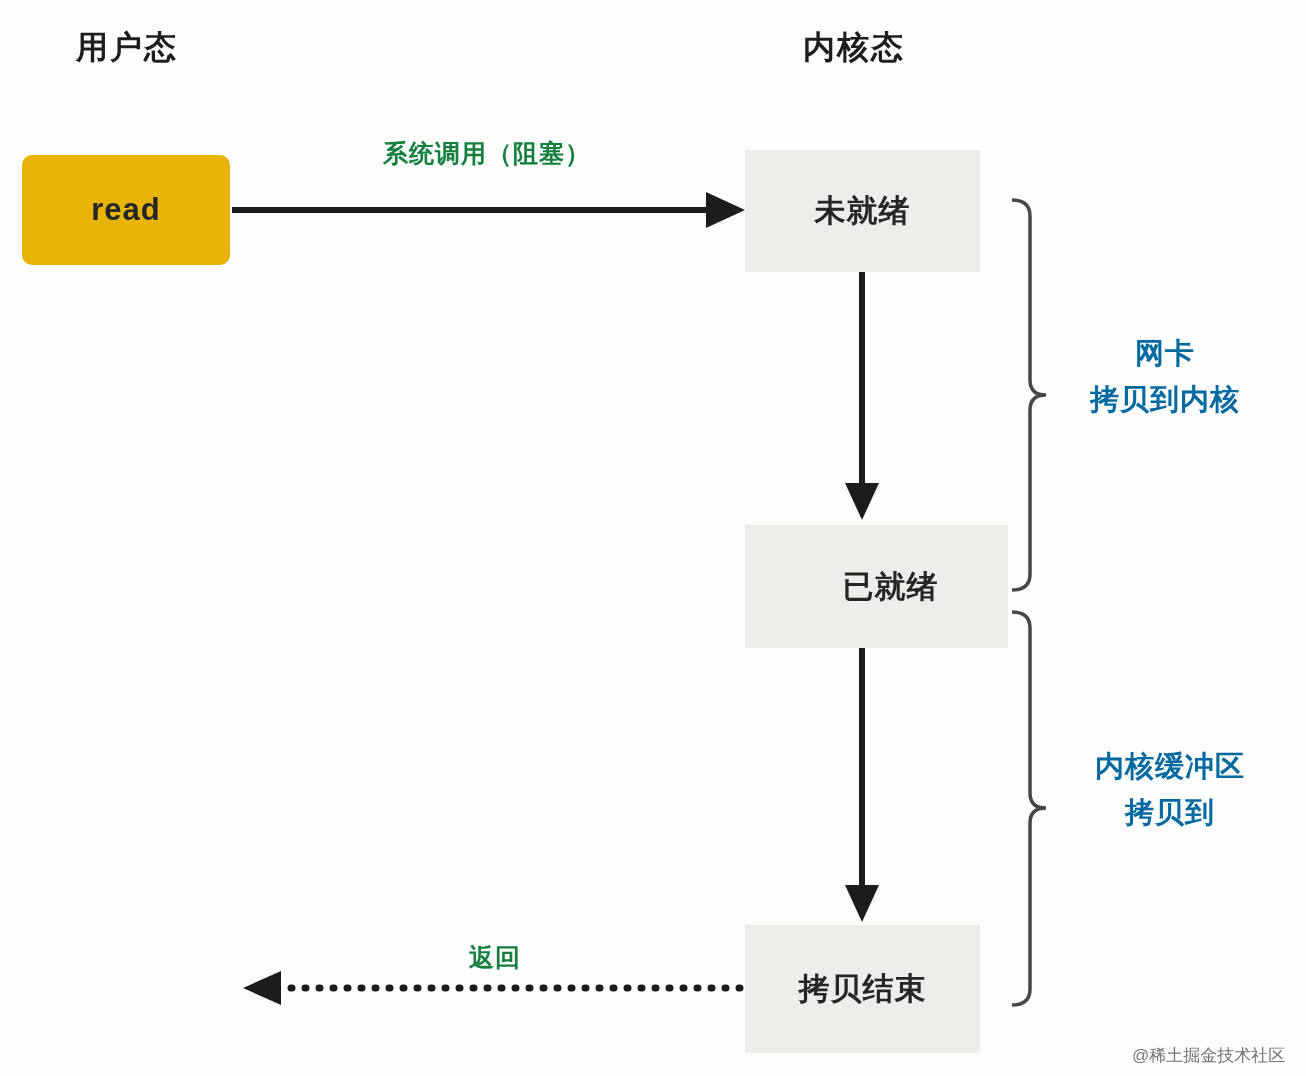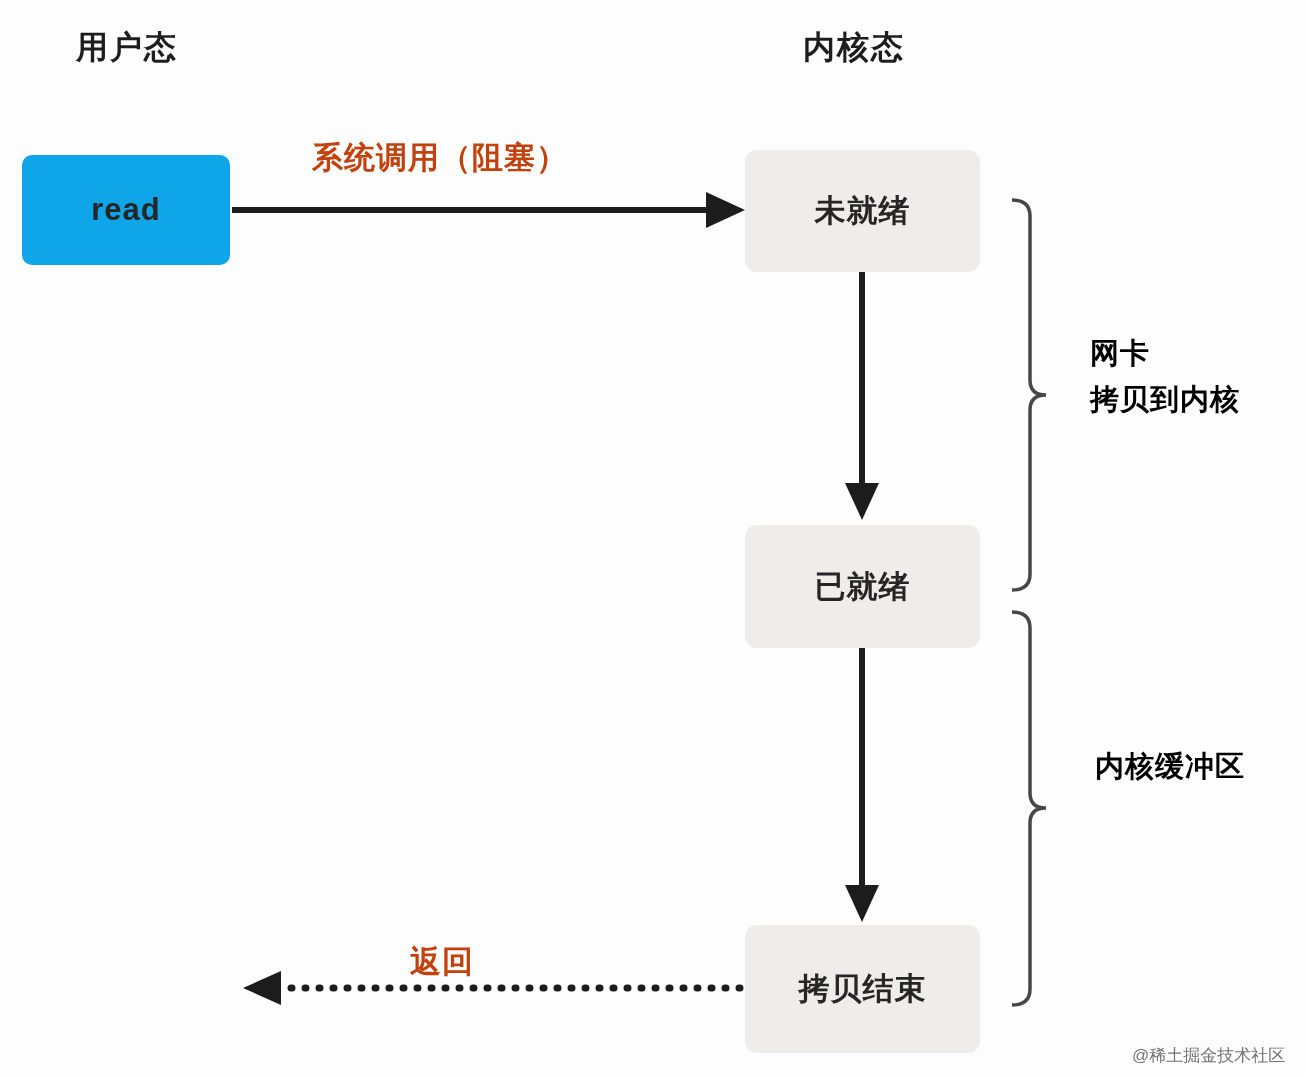--- a/index.html
+++ b/index.html
@@ -24,49 +24,50 @@
     position: absolute;
     display: flex;
     align-items: center;
     justify-content: center;
     font-weight: bold;
     font-size: 31px;
     color: #262626;
     letter-spacing: 1px;
   }
   .box-blue {
-    background: #0ea5e9;
+    background: #eab308;
     border-radius: 10px;
   }
   .box-gray {
     background: #efedea;
-    border-radius: 12px;
+    border-radius: 0;
   }
   .col-label {
     position: absolute;
     font-size: 32px;
     font-weight: bold;
     color: #1d1d1d;
     letter-spacing: 2px;
   }
   .edge-label {
     position: absolute;
-    font-size: 31px;
+    font-size: 25px;
     font-weight: bold;
-    color: #c2410c;
-    text-align: left;
+    color: #15803d;
+    text-align: center;
     letter-spacing: 1px;
   }
   .annotation {
     position: absolute;
     font-size: 29px;
     font-weight: bold;
-    color: #000000;
+    color: #0369a1;
     line-height: 46px;
     letter-spacing: 1px;
+    text-align: center;
   }
   .watermark {
     position: absolute;
     font-size: 17px;
     color: #737373;
   }
 </style>
 </head>
 <body>
 
@@ -91,33 +92,34 @@
     <path d="M 1012,612 Q 1030,612 1030,628 L 1030,793 Q 1030,808 1046,808 Q 1030,808 1030,823 L 1030,989 Q 1030,1005 1012,1005" fill="none" stroke="#474747" stroke-width="3.5"></path>
   </svg>
 
   <div class="col-label" style="left:76px; top:26px;">用户态</div>
   <div class="col-label" style="left:803px; top:26px;">内核态</div>
 
   <div class="box box-blue" style="left:22px; top:155px; width:208px; height:110px;">read</div>
 
   <div class="box box-gray" style="left:745px; top:150px; width:235px; height:122px;">未就绪</div>
 
-  <div class="box box-gray" style="left:745px; top:525px; width:235px; height:123px;">已就绪</div>
+  <div class="box box-gray" style="left:745px; top:525px; width:235px; height:123px;padding-left:28px;">已就绪</div>
 
   <div class="box box-gray" style="left:745px; top:925px; width:235px; height:128px;">拷贝结束</div>
 
 
   <div class="edge-label" style="left:312px; top:137px; width:350px;">系统调用（阻塞）</div>
 
   <div class="edge-label" style="left:410px; top:918px; width:170px;margin-top:23px;">返回</div>
 
   <div class="annotation" style="left:1090px; top:330px;">
     <div>网卡</div>
     <div>拷贝到内核</div>
   </div>
 
   <div class="annotation" style="left:1095px; top:743px;">
     <div>内核缓冲区</div>
+    <div>拷贝到</div>
   </div>
 
   <div class="watermark" style="left:1132px; top:1044px;">@稀土掘金技术社区</div>
 
 </div>
 
 </body></html>

